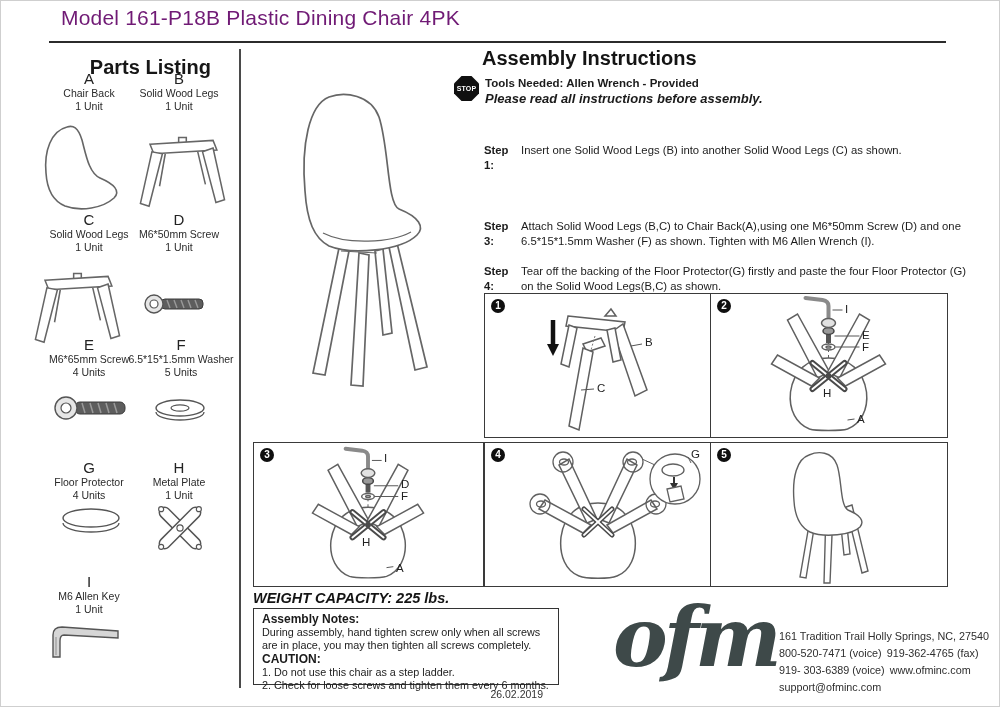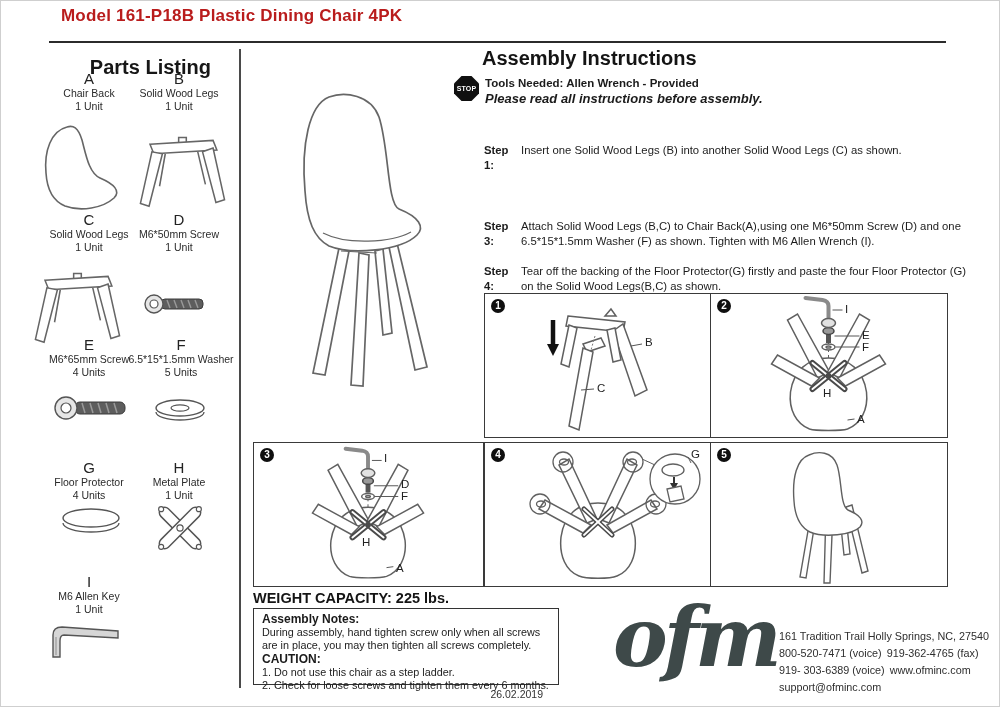--- a/index.html
+++ b/index.html
@@ -2,21 +2,21 @@
 <html><head>
 <meta charset="utf-8">
 <style>
   * { margin:0; padding:0; box-sizing:border-box; }
   html,body { background:#fff; }
   body { font-family:"Liberation Sans","DejaVu Sans",sans-serif; color:#1c1c1c; }
   #page { position:relative; width:1000px; height:707px; background:#fff; overflow:hidden; border:1px solid #cfcfcf; }
 
   .abs { position:absolute; }
 
-  #page-title { left:60px; top:5px; font-size:17px; font-weight:700; letter-spacing:0.2px; color:#b91c1c; }
+  #page-title { left:60px; top:5px; font-size:21px; font-weight:400; letter-spacing:0.2px; color:#701a75; }
   #title-rule { left:48px; top:40px; width:897px; height:2px; background:#2b2b2b; }
   #v-divider  { left:238px; top:48px; width:2px; height:639px; background:#4a4a4a; }
 
   
   #parts-heading { left:28px; top:55px; width:182px; text-align:right; font-size:20px; font-weight:700; color:#171717; }
   .part-cell { position:absolute; text-align:center; }
   .part-letter { font-size:15px; color:#222; }
   .part-name, .part-qty { font-size:10.5px; color:#2a2a2a; line-height:13px; }
   .part-icon svg { display:block; }
 
@@ -31,21 +31,21 @@
   .step-label { font-weight:700; width:37px; flex:0 0 37px; }
   .step-text  { width:458px; }
 
   
   .panel { position:absolute; border:1.5px solid #3a3a3a; background:#fff; }
   .badge { position:absolute; left:6px; top:5px; width:14px; height:14px; border-radius:50%;
     background:#0f0f0f; color:#fff; font-size:10px; font-weight:700; text-align:center; line-height:14px; }
   .dlabel { position:absolute; font-size:11.5px; color:#222; }
 
   
-  #weight-line { left:252px; top:589px; font-size:14.5px; font-weight:700; color:#141414; }
+  #weight-line { left:252px; top:589px; font-size:14.5px; font-weight:700; color:#141414;font-style:italic; }
   #notes-box { left:252px; top:607px; width:306px; height:77px; border:1.5px solid #333; padding:3px 8px 0 8px; }
   .nb-bold { font-size:12px; font-weight:700; color:#1a1a1a; line-height:14px; }
   .nb-line { font-size:10.8px; color:#222; line-height:13px; }
   #date-line { left:236px; top:687px; width:306px; text-align:right; font-size:10.5px; color:#333; }
   #ofm-logo { left:612px; top:588px; font-family:"DejaVu Serif","Liberation Serif",serif;
     font-style:italic; font-weight:700; font-size:82px; color:#3e4949; letter-spacing:-4px; }
   #contact { left:778px; top:627px; font-size:10.8px; color:#2e2e2e; line-height:17px; }
   #contact .row span { display:inline-block; }
   #contact .gap { margin-right:2px; }
 

